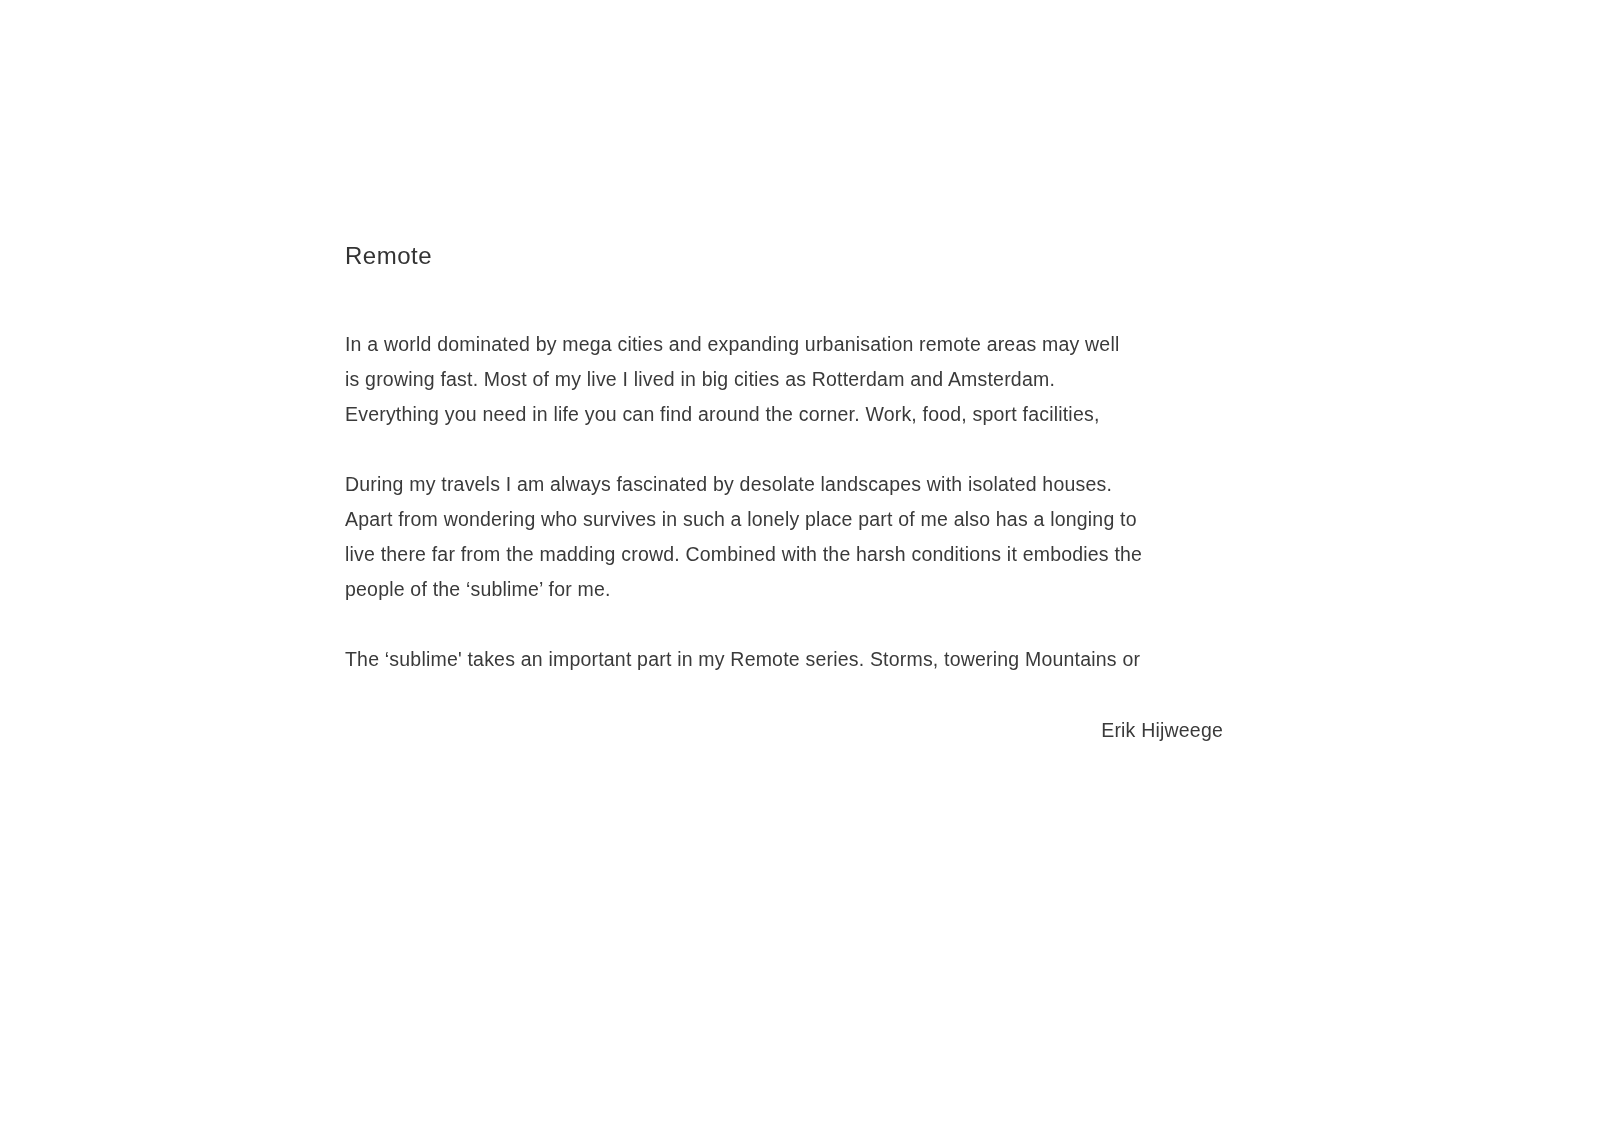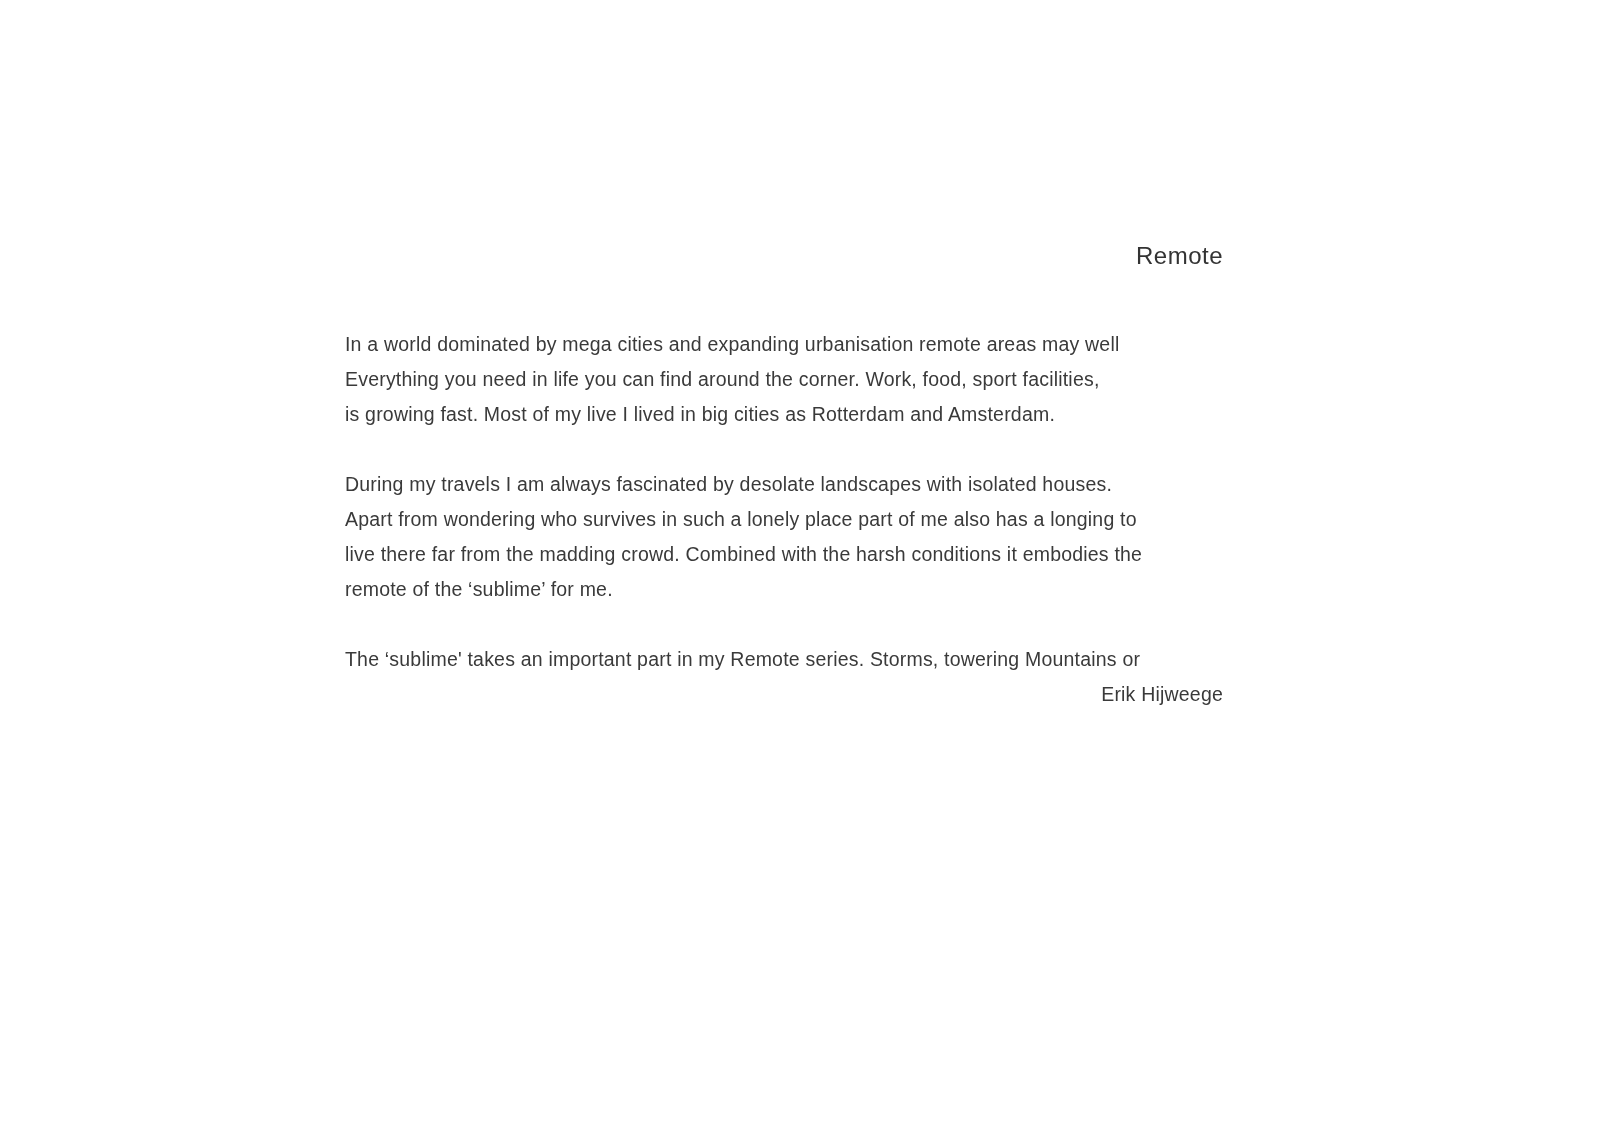--- a/index.html
+++ b/index.html
@@ -12,62 +12,63 @@
   }
   .statement {
     position: absolute;
     left: 345px;
     top: 238px;
     width: 878px;
     color: #3a3a3a;
     font-weight: 300;
   }
   .title {
-    text-align: right;
+    text-align: left;
     font-size: 24px;
     line-height: 35px;
     letter-spacing: 0.5px;
     color: #333333;
   }
   .paragraph {
     margin-top: 35px;
     font-size: 19.5px;
     line-height: 35px;
     letter-spacing: 0.2px;
   }
   .paragraph.first {
     margin-top: 54px;
   }
   .line {
     white-space: nowrap;
   }
   .signature {
+    margin-top: 36px;
     font-size: 19.5px;
     line-height: 35px;
     letter-spacing: 0.2px;
     text-align: right;
   }
 </style>
 </head>
 <body>
 
 <div class="statement">
   <div class="title">Remote</div>
 
   <div class="paragraph first">
     <div class="line">In a world dominated by mega cities and expanding urbanisation remote areas may well</div>
+    <div class="line">is growing fast. Most of my live I lived in big cities as Rotterdam and Amsterdam.</div>
     <div class="line">Everything you need in life you can find around the corner. Work, food, sport facilities,</div>
-    <div class="line">is growing fast. Most of my live I lived in big cities as Rotterdam and Amsterdam.</div>
   </div>
 
   <div class="paragraph">
     <div class="line">During my travels I am always fascinated by desolate landscapes with isolated houses.</div>
     <div class="line">Apart from wondering who survives in such a lonely place part of me also has a longing to</div>
     <div class="line">live there far from the madding crowd. Combined with the harsh conditions it embodies the</div>
-    <div class="line">remote of the ‘sublime’ for me.</div>
+    <div class="line">people of the ‘sublime’ for me.</div>
   </div>
 
   <div class="paragraph">
     <div class="line">The ‘sublime' takes an important part in my Remote series. Storms, towering Mountains or</div>
   </div>
 
   <div class="signature">Erik Hijweege</div>
 </div>
 
 </body></html>

